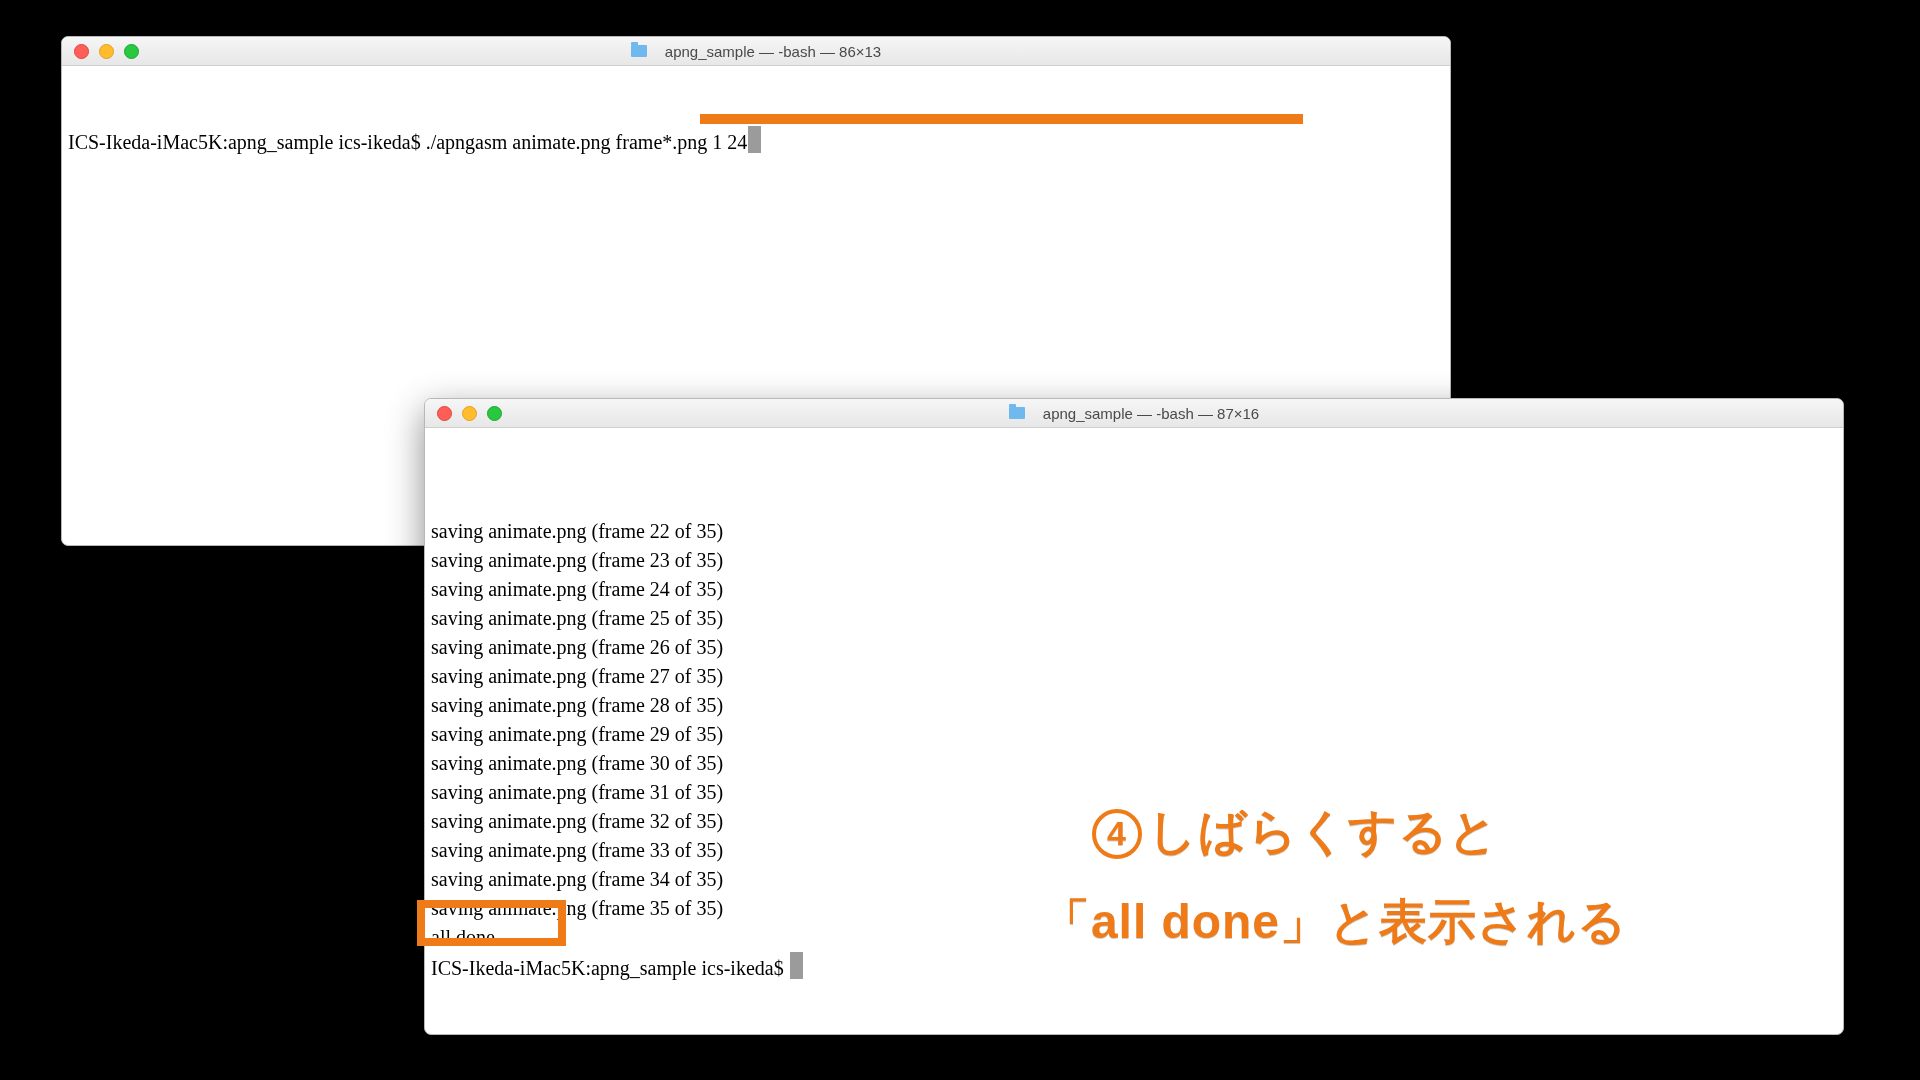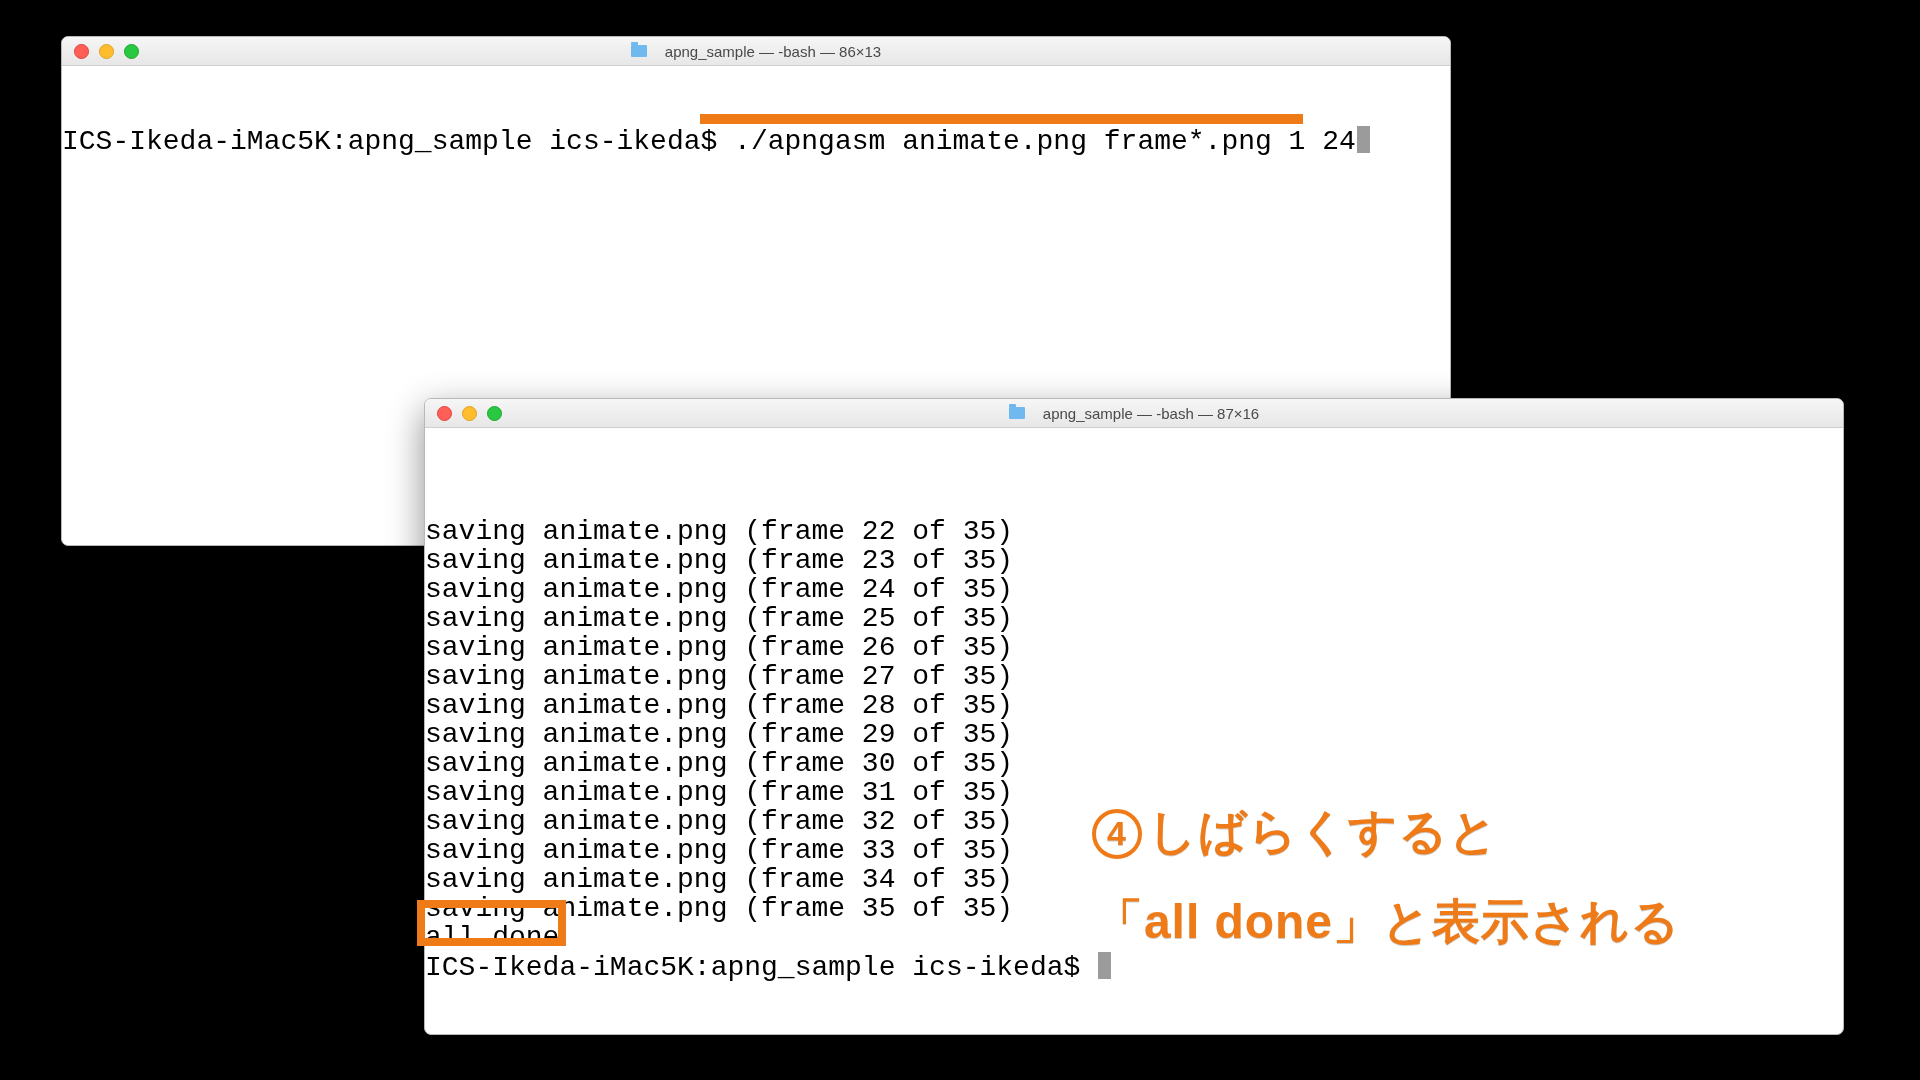--- a/index.html
+++ b/index.html
@@ -50,23 +50,23 @@
   .folder-glyph::before {
     content: "";
     position: absolute;
     top: -3px; left: 0;
     width: 7px; height: 3px;
     background: #6fb9ef;
     border-radius: 1px 1px 0 0;
   }
 
   .term-body {
-    padding: 2px 0;
-    font-family: Liberation Mono, monospace;
-    font-size: 28px;
+    padding: 2px 6px;
+    font-family: Liberation Serif, serif;
+    font-size: 20px;
     line-height: 29px;
     color: #000;
     white-space: pre;
     position: relative;
   }
   .term-body .line { display: block; }
   .cursor-block {
     display: inline-block;
     width: 13px; height: 27px;
     background: #9b9b9b;
@@ -107,21 +107,21 @@
 
   
   #win1 { left: 61px;  top: 36px;  width: 1390px; height: 510px; }
   #win2 { left: 424px; top: 398px; width: 1420px; height: 637px; }
 
   #underline1 { left: 700px; top: 114px; width: 603px; }
   #box-alldone { left: 417px; top: 900px; width: 149px; height: 46px; z-index: 40; }
 
   #anno3 { left: 310px; top: 150px; z-index: 30; }
   #anno4a { left: 1092px; top: 800px; z-index: 30; }
-  #anno4b { left: 1095px; top: 890px; z-index: 30; text-align: center; }
+  #anno4b { left: 1042px; top: 890px; z-index: 30; text-align: center; }
 </style>
 </head>
 <body>
 <div class="stage">
 
   <div id="win1" class="term-window">
     <div class="titlebar">
       <div class="traffic">
         <div class="dot red"></div>
         <div class="dot yellow"></div>

